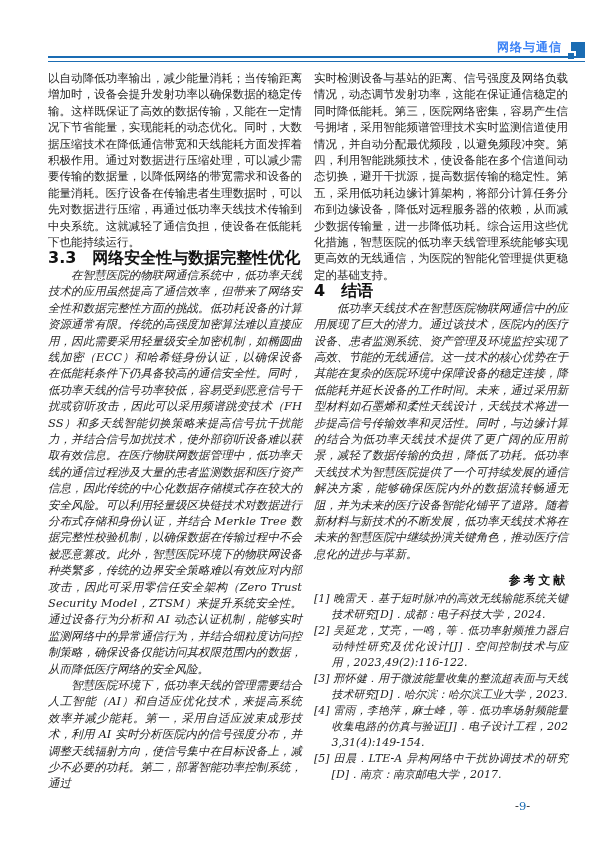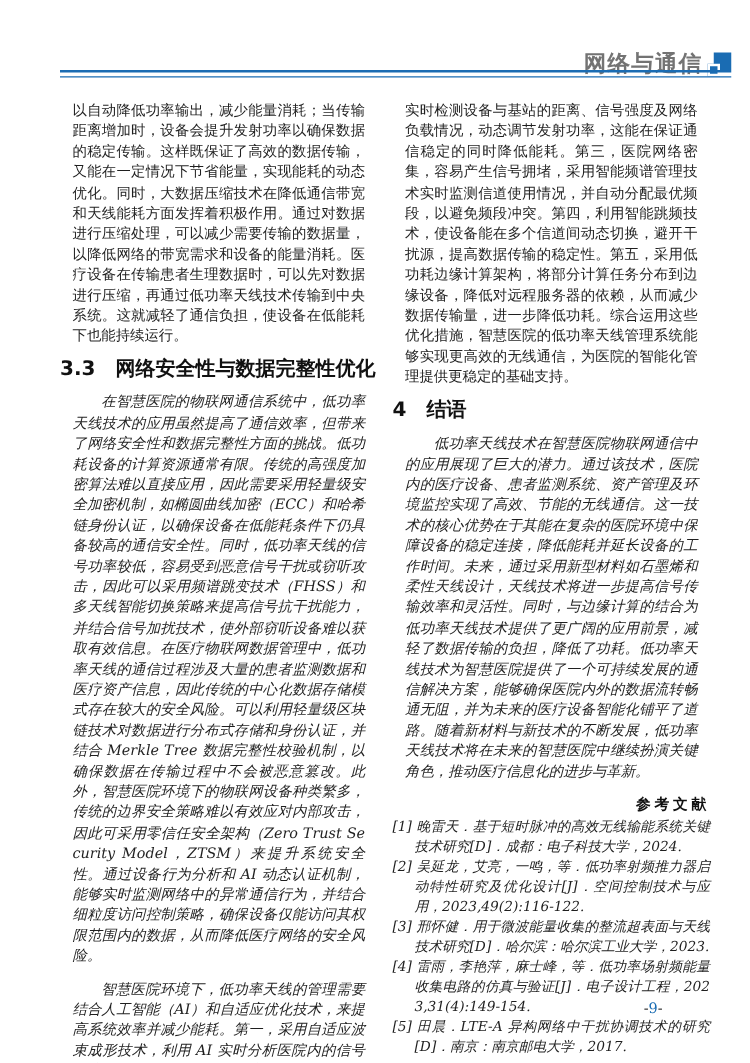--- a/index.html
+++ b/index.html
@@ -13,22 +13,22 @@
     color: #1f1f1f;
   }
 
   
   .header-label {
     position: absolute;
     top: 39px;
     right: 38px;
     font-family: "DejaVu Sans", "Liberation Sans", sans-serif;
     font-weight: bold;
-    font-size: 18px;
-    color: #737373;
+    font-size: 12px;
+    color: #3b82f6;
     letter-spacing: 1px;
   }
   .corner-icon {
     position: absolute;
     top: 42px;
     right: 15px;
     width: 19px;
     height: 19px;
   }
   .corner-icon .sq-big {
@@ -61,21 +61,21 @@
   .columns {
     position: absolute;
     top: 70px; left: 48px;
     width: 520px;
     display: flex;
     gap: 12px;
   }
   .col { width: 254px; }
 
   .body-par {
-    margin: 10px;
+    margin: 0;
     font-size: 11.5px;
     line-height: 16.4px;
     text-align: justify;
     text-justify: inter-character;
     word-break: break-all;
   }
   .body-par.indent { text-indent: 2em; font-style: italic; }
 
   .sec-heading {
     margin: 0;

